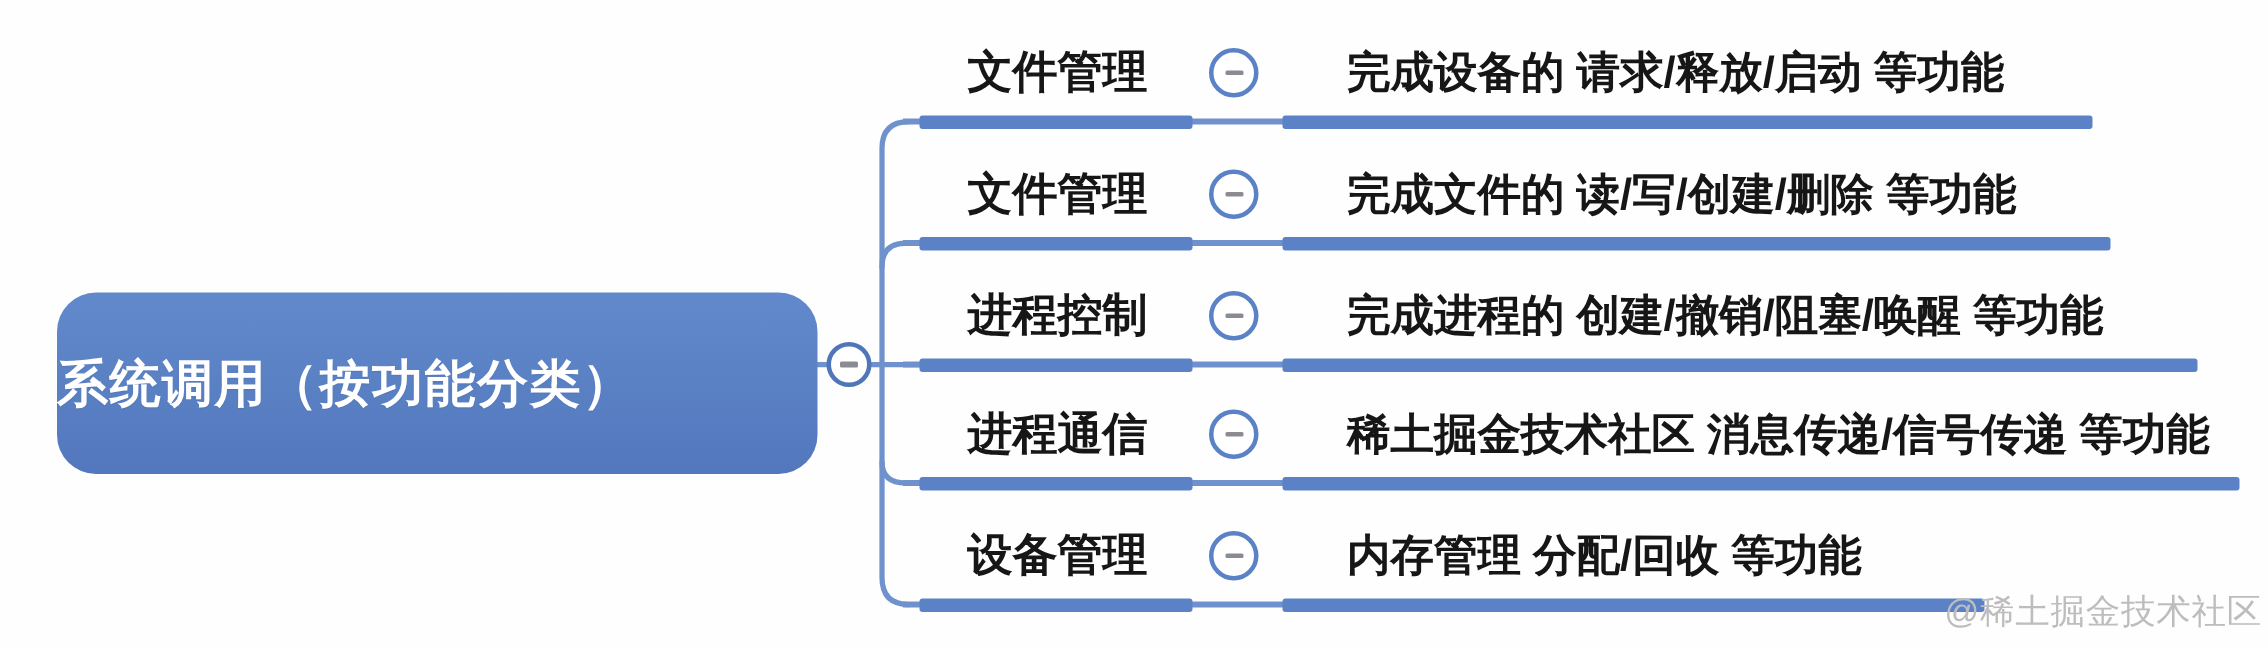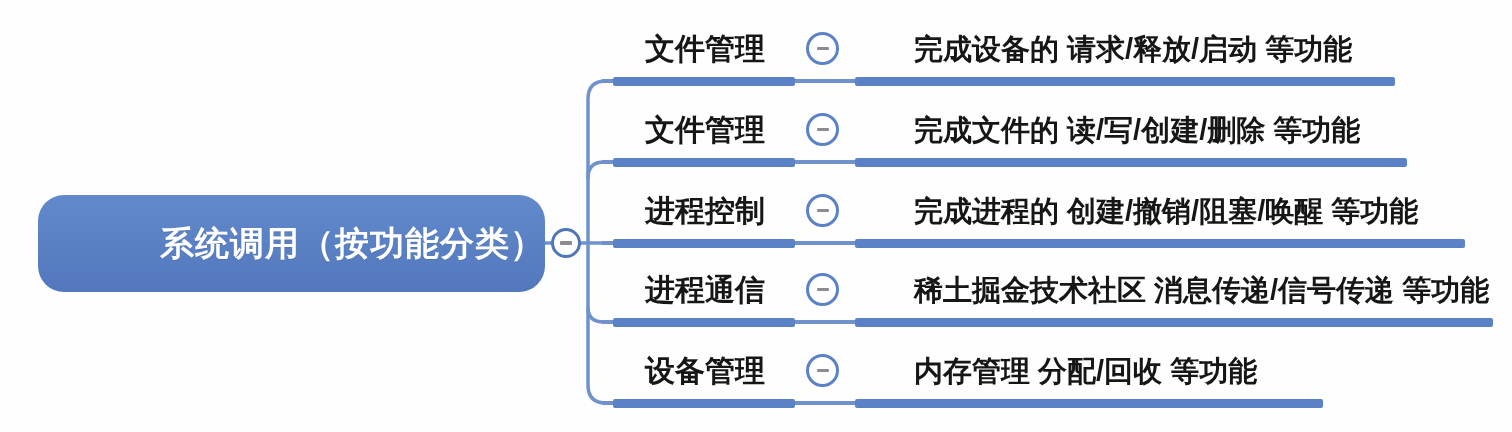--- a/index.html
+++ b/index.html
@@ -15,26 +15,26 @@
   #connectors {
     position: absolute;
     left: 0; top: 0;
     width: 1512px; height: 432px;
     pointer-events: none;
   }
   
   .root-node {
     position: absolute;
     left: 38px; top: 195px;
-    width: 507px; height: 97px;
+    width: 507px; height: 121px;
     background: linear-gradient(180deg, #6389cd 0%, #5a80c4 55%, #5377bd 100%);
     border-radius: 26px;
     display: flex;
     align-items: center;
-    justify-content: flex-end;
+    justify-content: flex-start;
     box-sizing: border-box;
   }
   .root-node .root-title {
     color: #ffffff;
     font-size: 34px;
     font-weight: 700;
     letter-spacing: 1px;
     white-space: nowrap;
     text-shadow: 0 1px 1px rgba(0,0,0,0.08);
   }
@@ -92,21 +92,20 @@
     left: 806px; top: -49px;
     width: 33px; height: 33px;
   }
   .row .branch-desc {
     position: absolute;
     left: 898px; top: -53px;
     height: 42px; line-height: 42px;
     font-size: 29px; font-weight: 700;
     color: #161616;
     white-space: nowrap;
-    margin-left: 16px;
   }
   .watermark {
     position: absolute;
     right: 4px; bottom: 9px;
     font-size: 23px;
     color: #bdbdbd;
     letter-spacing: 0.5px;
     white-space: nowrap;
   }
 </style>
@@ -181,14 +180,15 @@
     <div class="thin-line"></div>
     <div class="bar label-bar"></div>
     <div class="bar desc-bar"></div>
     <div class="branch-label">设备管理</div>
     <div class="minus-circle branch-minus">
       <span class="minus-glyph"></span>
     </div>
     <div class="branch-desc">内存管理 分配/回收 等功能</div>
   </div>
 
+  <div class="watermark">@稀土掘金技术社区</div>
 
 </div>
 
 </body></html>

